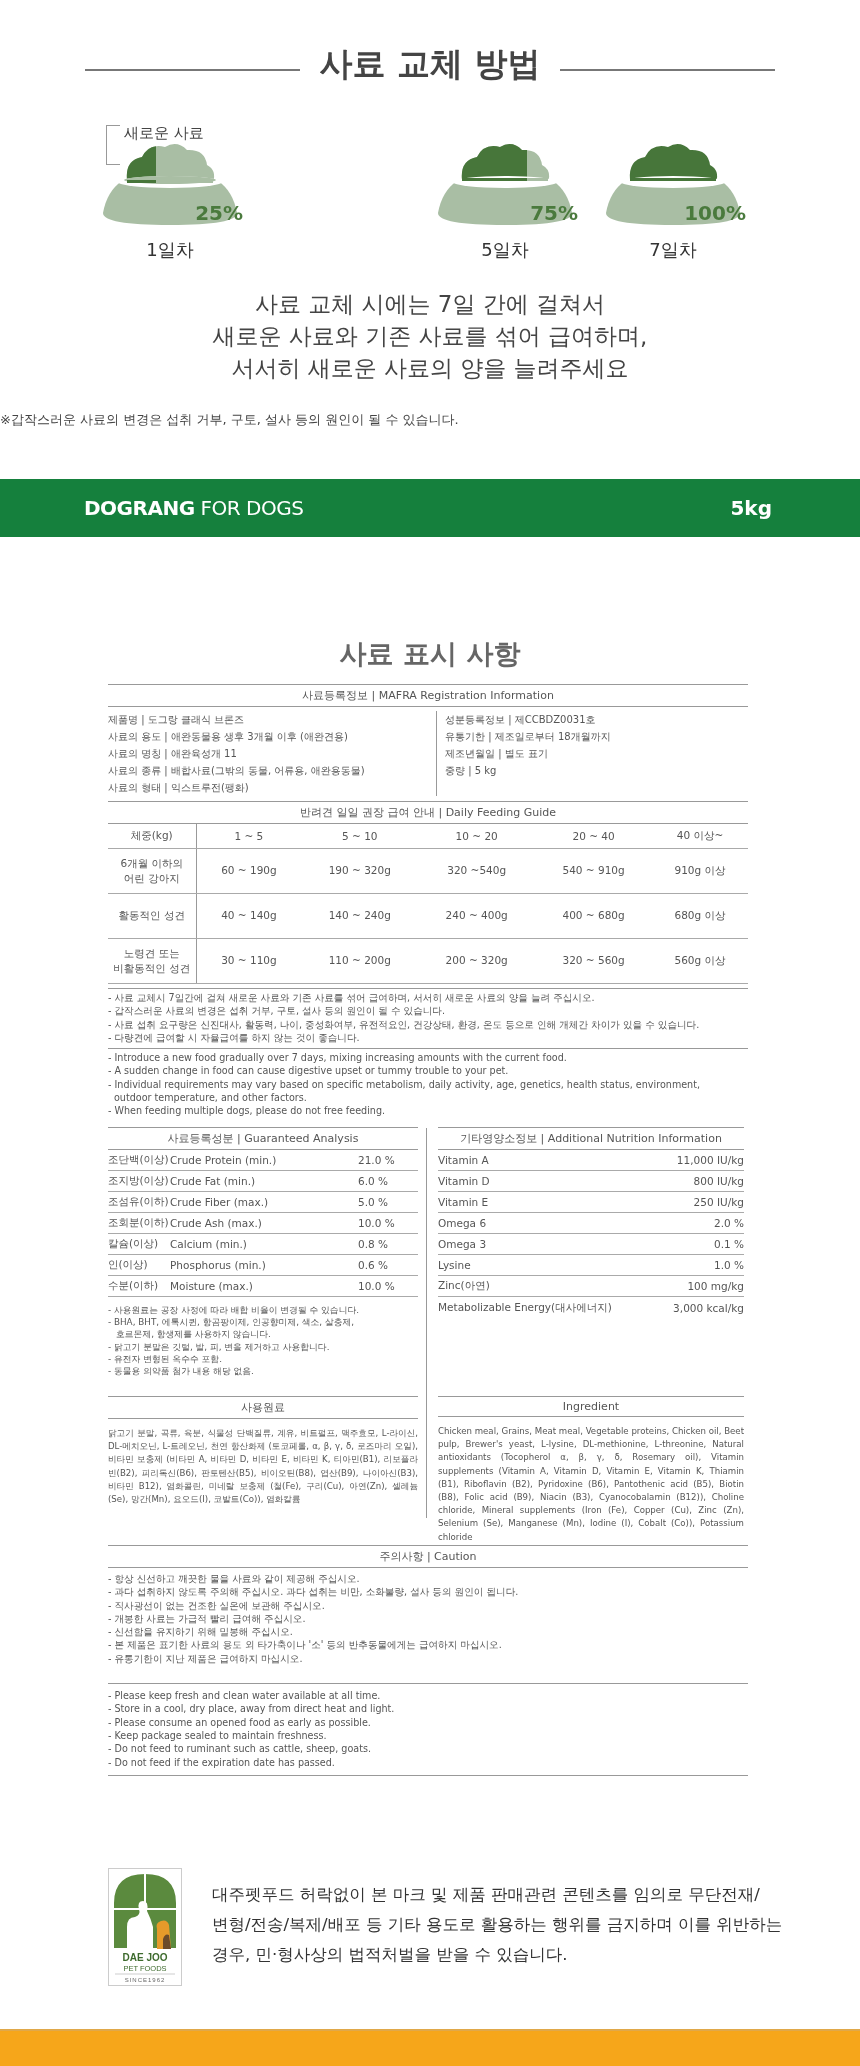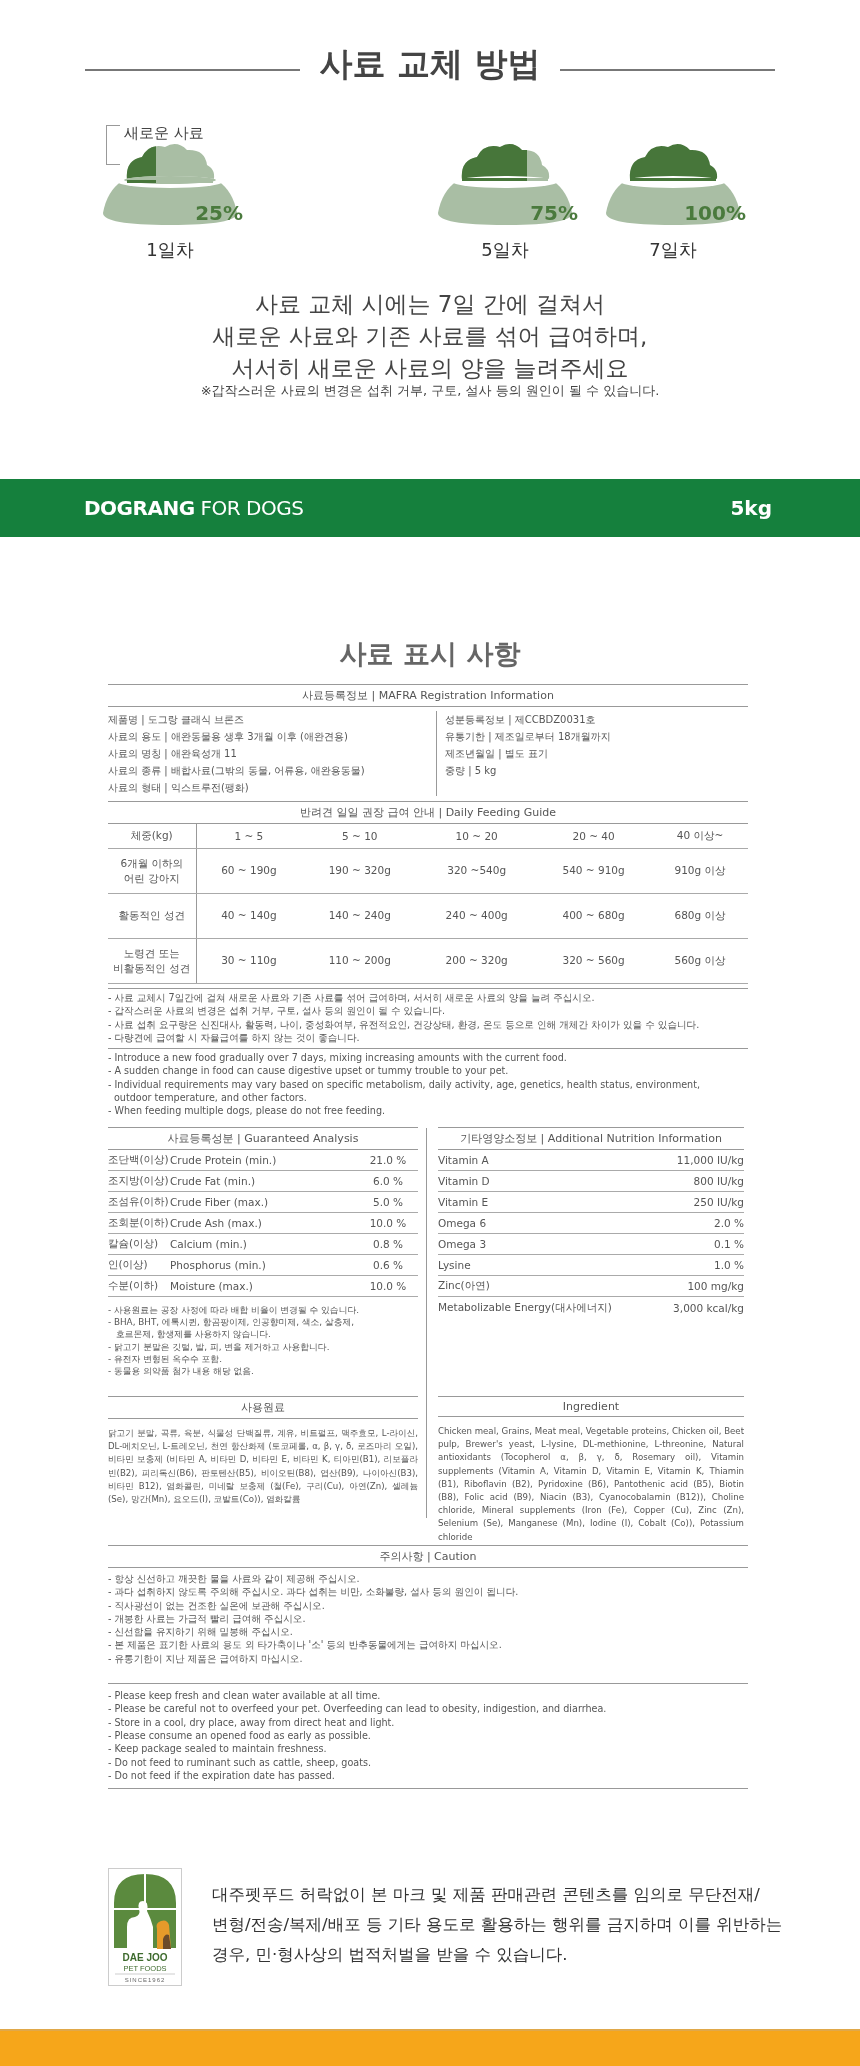--- a/index.html
+++ b/index.html
@@ -10,21 +10,21 @@
 .title-row .l1{left:85px;width:215px}
 .title-row .l2{left:560px;width:215px}
 .title-row h1{position:absolute;left:300px;width:260px;text-align:center;font-size:33px;font-weight:bold;color:#444;top:0}
 .newfood{position:absolute;left:124px;top:124px;font-size:15px;color:#444}
 .bracket{position:absolute;left:106px;top:125px;width:14px;height:40px;border-left:1.5px solid #999;border-top:1.5px solid #999;border-bottom:1.5px solid #999;border-right:none}
 .bowl{position:absolute;top:135px;width:146px;height:130px}
 .bowl svg{position:absolute;left:0;top:0}
 .bowl .pct{position:absolute;left:0;width:146px;top:66px;text-align:right;font-size:20px;font-weight:bold;color:#4a7a3d}
 .bowl .day{position:absolute;left:0;width:146px;top:103px;text-align:center;font-size:18px;color:#333}
 .msg{position:absolute;top:288px;left:0;width:860px;text-align:center;font-size:23px;line-height:32px;color:#444}
-.note{position:absolute;top:382px;left:0;width:860px;text-align:center;font-size:13px;color:#444}
+.note{position:absolute;top:411px;left:0;width:860px;text-align:left;font-size:13px;color:#444}
 .band{position:absolute;top:479px;left:0;width:860px;height:58px;background:#15803d;color:#fff}
 .band .brand{position:absolute;left:84px;top:17px;font-size:20px;font-weight:bold;letter-spacing:-0.5px}
 .band .brand span{font-weight:normal;margin-left:6px}
 .band .wt{position:absolute;right:88px;top:17px;font-size:20px;font-weight:bold}
 .label-title{position:absolute;top:636px;left:0;width:860px;text-align:center;font-size:27px;font-weight:bold;color:#666}
 .sheet{position:absolute;left:108px;width:640px;font-size:10px;color:#555}
 .hdr{text-align:center;border-top:1.5px solid #999;border-bottom:1.5px solid #999;font-size:11px;padding:3px 0;color:#555}
 .reg{position:absolute;top:684px}
 .reg .cols{display:flex;padding:4px 0}
 .reg .c1{width:328px;line-height:17px;font-size:10px}
@@ -35,21 +35,21 @@
 table.fg td.rh{width:88px;border-right:1px solid #999}
 table.fg tr.h td{height:24px}
 table.fg tr.r td{height:45px;line-height:15px}
 .notes{position:absolute;font-size:9.6px;line-height:13.3px;color:#555}
 .n1{top:988px;left:108px;width:640px;border-top:1.5px solid #999;padding-top:2px}
 .n2{top:1048px;left:108px;width:640px;border-top:1.5px solid #999;padding-top:2px}
 .ga{position:absolute;top:1127px;left:108px;width:310px}
 .ga .row,.an .row{display:flex;border-bottom:1px solid #aaa;height:21px;align-items:center;font-size:10.5px;color:#555}
 .ga .ko{width:62px}
 .ga .en{flex:1}
-.ga .v{width:60px;text-align:center}
+.ga .v{width:60px;text-align:left}
 .an{position:absolute;top:1127px;left:438px;width:306px}
 .an .en{flex:1}
 .an .v{width:110px;text-align:right}
 .vline{position:absolute;left:426px;top:1128px;width:1px;height:390px;background:#999}
 .gan{position:absolute;top:1304px;left:108px;width:310px;font-size:8.8px;line-height:12.2px;color:#555}
 .ing-ko{position:absolute;top:1396px;left:108px;width:310px}
 .ing-ko .body,.ing-en .body{font-size:8.6px;line-height:13.2px;text-align:justify;padding-top:8px;color:#555}
 .ing-en{position:absolute;top:1396px;left:438px;width:306px}
 .caution{position:absolute;top:1545px;left:108px;width:640px}
 .caution .ko{font-size:9.6px;line-height:13.3px;padding-top:4px;color:#555}
@@ -313,21 +313,20 @@
     <div>- 항상 신선하고 깨끗한 물을 사료와 같이 제공해 주십시오.</div>
     <div>- 과다 섭취하지 않도록 주의해 주십시오. 과다 섭취는 비만, 소화불량, 설사 등의 원인이 됩니다.</div>
     <div>- 직사광선이 없는 건조한 실온에 보관해 주십시오.</div>
     <div>- 개봉한 사료는 가급적 빨리 급여해 주십시오.</div>
     <div>- 신선함을 유지하기 위해 밀봉해 주십시오.</div>
     <div>- 본 제품은 표기한 사료의 용도 외 타가축이나 '소' 등의 반추동물에게는 급여하지 마십시오.</div>
     <div>- 유통기한이 지난 제품은 급여하지 마십시오.</div>
   </div>
   <div class="en">
     <div>- Please keep fresh and clean water available at all time.</div>
-    <div>- Please be careful not to overfeed your pet. Overfeeding can lead to obesity, indigestion, and diarrhea.</div>
     <div>- Store in a cool, dry place, away from direct heat and light.</div>
     <div>- Please consume an opened food as early as possible.</div>
     <div>- Keep package sealed to maintain freshness.</div>
     <div>- Do not feed to ruminant such as cattle, sheep, goats.</div>
     <div>- Do not feed if the expiration date has passed.</div>
   </div>
 </div>
 
 <div class="logo">
   <svg width="72" height="116">

